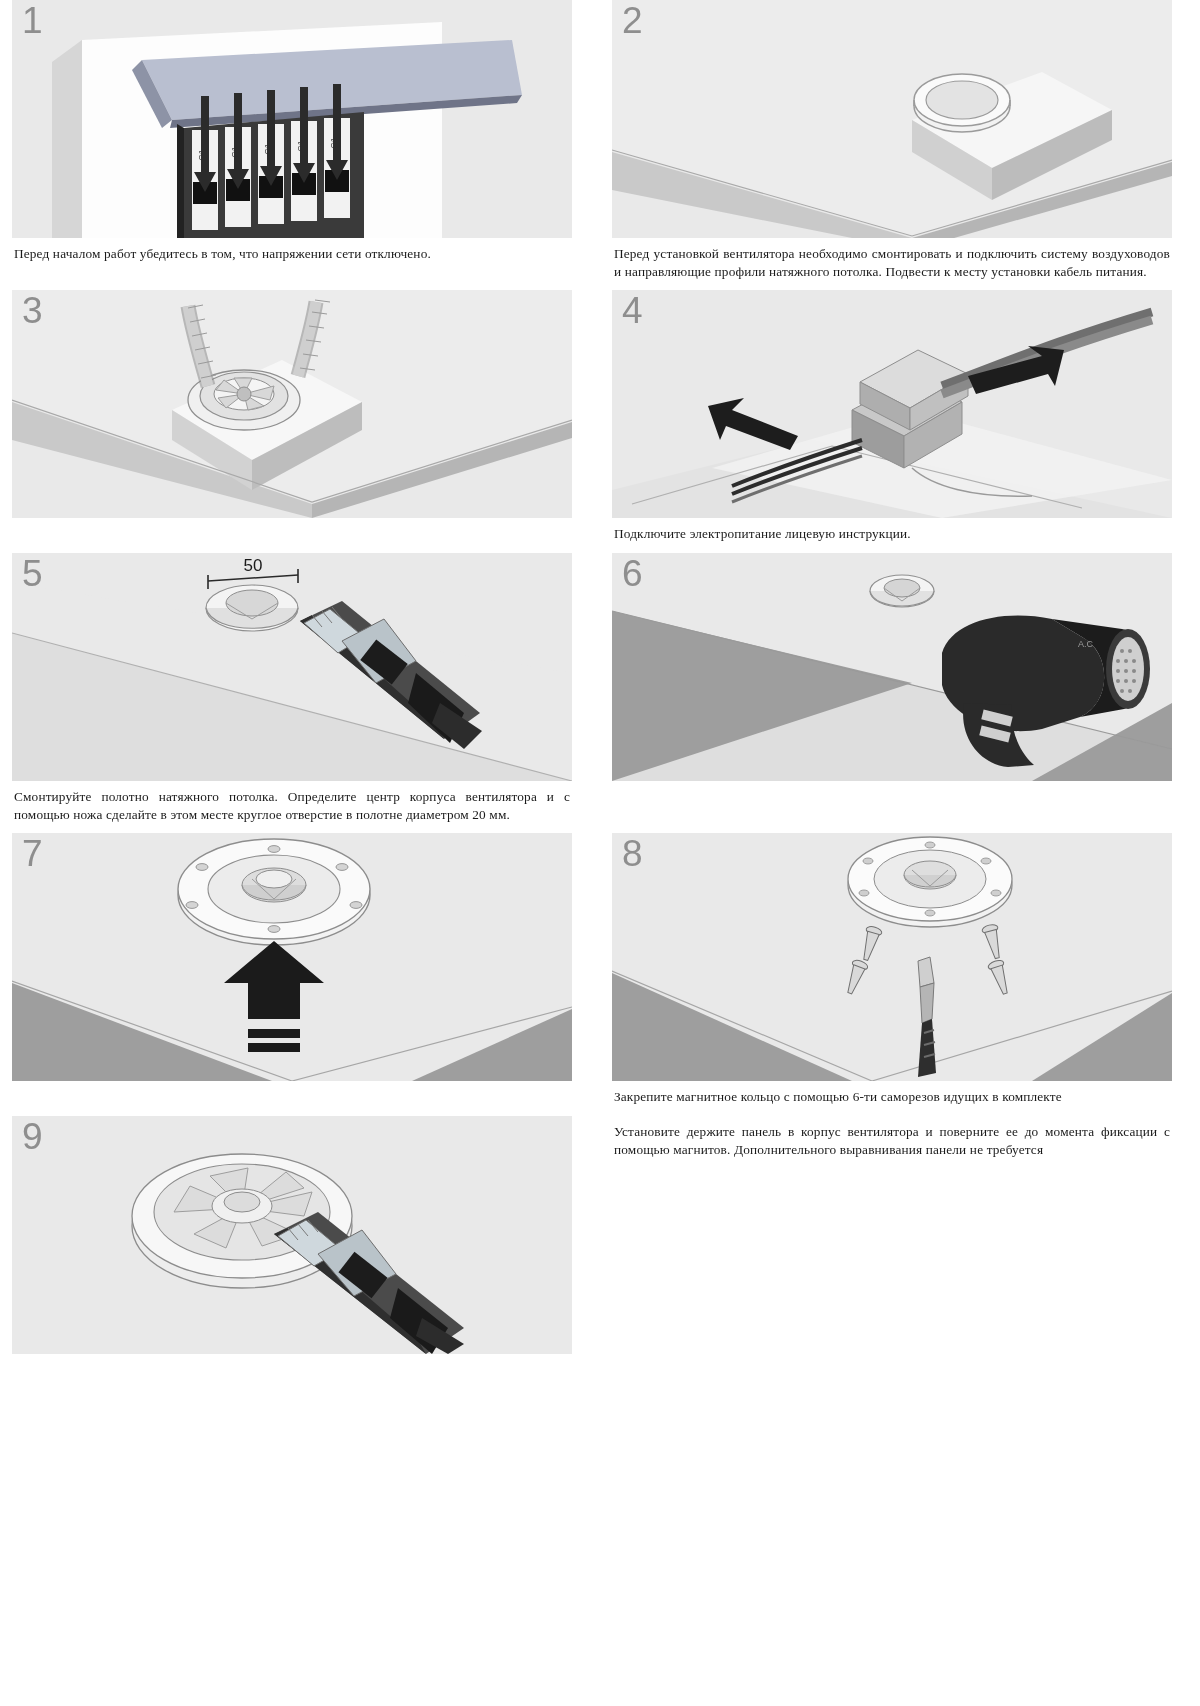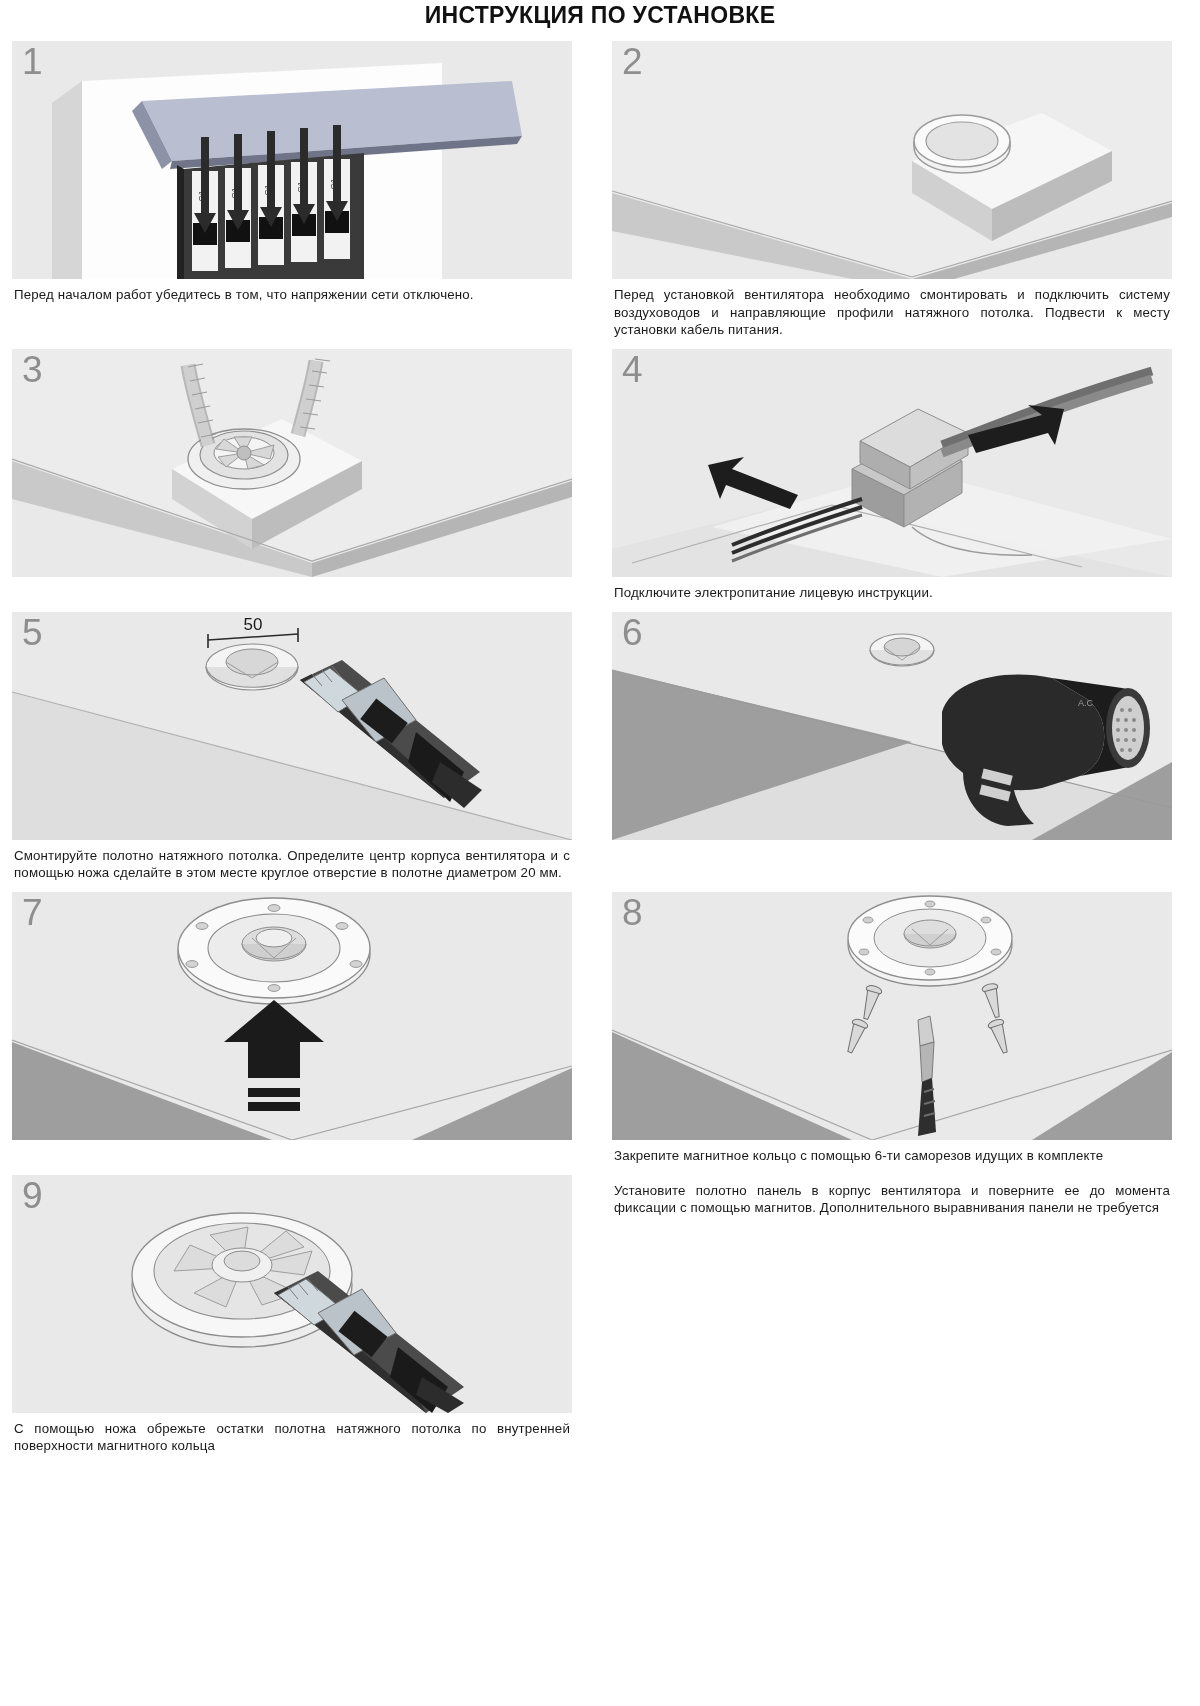--- a/index.html
+++ b/index.html
@@ -59,30 +59,30 @@
     z-index: 6;
     font-family: "Liberation Sans", sans-serif;
   }
   .caption {
     font-size: 13.3px;
     line-height: 1.33;
     text-align: justify;
     color: #1a1a1a;
     padding: 7px 2px 0 2px;
     letter-spacing: 0.15px;
+    font-family: Liberation Serif, serif;
   }
 
   svg { display: block; }
 </style>
 </head>
 <body>
 
 <div class="page">
 
-  <div class="doc-title">ИНСТРУКЦИЯ ПО УСТАНОВКЕ</div>
 
   <div class="grid">
 
     <div class="step">
       <div class="figure fig-h250">
         <div class="step-num">1</div>
         <svg width="560" height="238" viewBox="0 0 560 238">
           <rect x="0" y="0" width="560" height="238" fill="#e9e9e9"></rect>
 
           <polygon points="70,40 430,22 430,250 70,250" fill="#fdfdfd"></polygon>
@@ -428,21 +428,20 @@
             <g stroke="#7a7a7a" stroke-width="1">
               <path d="M276,112 L286,124 M286,108 L296,120 M296,104 L306,116"></path>
             </g>
             <polygon points="306,138 350,114 384,158 342,180" fill="#b9c3c9" stroke="#6d6d6d"></polygon>
             <rect x="330" y="146" width="42" height="26" transform="rotate(38 351 159)" fill="#1c1c1c"></rect>
             <polygon points="386,172 436,212 420,238 378,202" fill="#1a1a1a"></polygon>
             <polygon points="410,202 452,228 436,238 404,220" fill="#2c2c2c"></polygon>
           </g>
         </svg>
       </div>
-      <div class="caption">С помощью ножа обрежьте остатки полотна натяжного потолка по внутренней поверхности магнитного кольца</div>
-    </div>
-
-    <div class="step">
-      <div class="caption">Установите полотно панель в корпус вентилятора и поверните ее до момента фиксации с помощью магнитов. Дополнительного выравнивания панели не требуется</div>
+    </div>
+
+    <div class="step">
+      <div class="caption">Установите держите панель в корпус вентилятора и поверните ее до момента фиксации с помощью магнитов. Дополнительного выравнивания панели не требуется</div>
     </div>
 
   </div>
 </div>
 
 </body></html>

